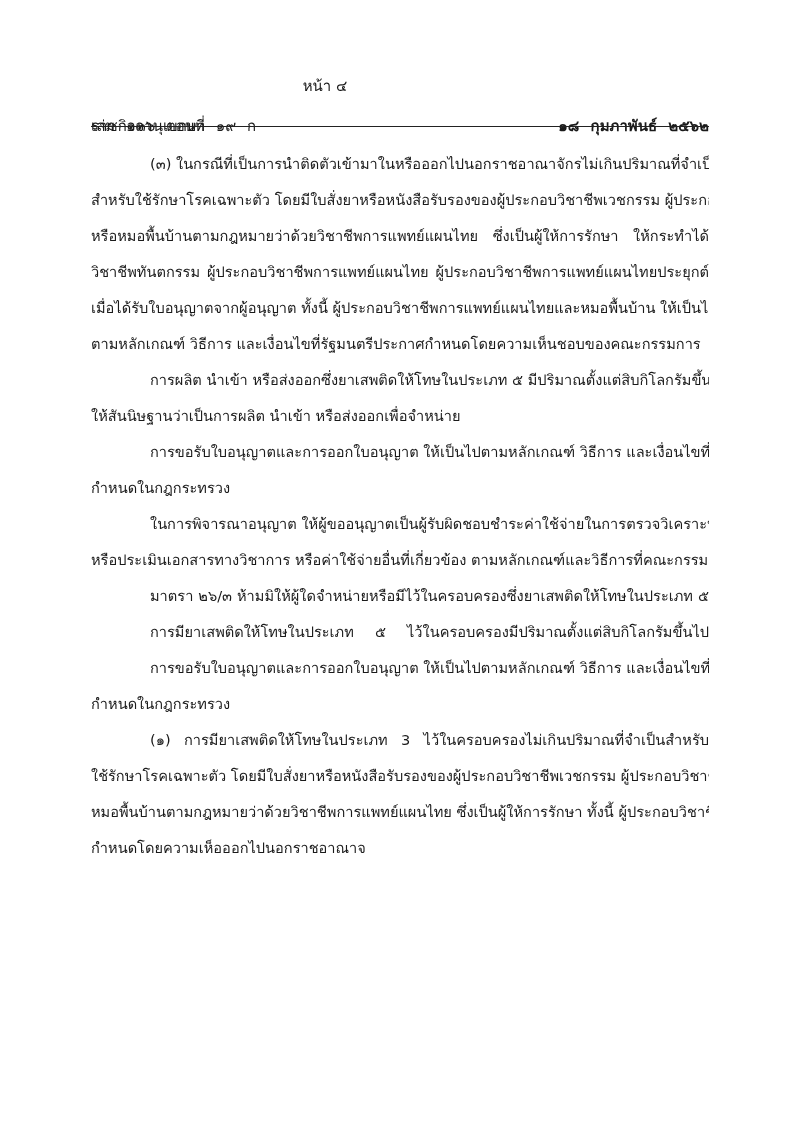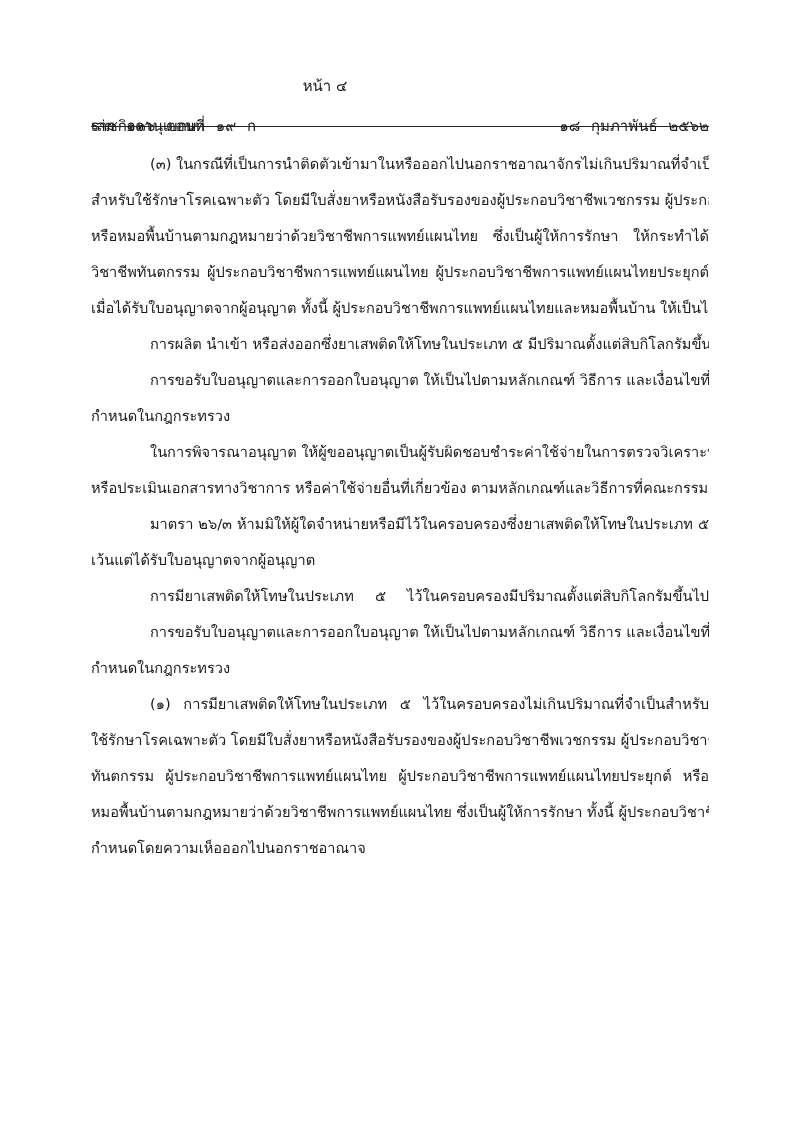--- a/index.html
+++ b/index.html
@@ -11,21 +11,21 @@
   .page-num {
     position: absolute; top: 74px; left: 0; width: 650px; text-align: center;
     font-size: 15px; line-height: 24px;
   }
   .header-row {
     position: absolute; top: 114px; left: 91px; width: 618px; height: 24px;
     font-size: 15px; line-height: 24px;
   }
   .header-row .left { position: absolute; left: 0; top: 0; white-space: nowrap; word-spacing: 6px; }
   .header-row .center { position: absolute; left: 0; width: 618px; top: 0; white-space: nowrap; }
-  .header-row .right { position: absolute; right: 0; top: 0; white-space: nowrap; word-spacing: 6px; }
+  .header-row .right { position: absolute; right: 0; top: 0; white-space: nowrap; word-spacing: 6px; font-weight: bold; }
   .header-rule {
     position: absolute; top: 126px; left: 91px; width: 618px; height: 0;
     border-top: 1.5px solid #222;
   }
   .body-text {
     position: absolute; top: 146px; left: 91px; width: 618px;
     font-size: 14.6px; line-height: 36px;
   }
   .line {
     display: block; height: 36px; white-space: nowrap; overflow: hidden;
@@ -45,28 +45,28 @@
   <span class="right">๑๘   กุมภาพันธ์   ๒๕๖๒</span>
 </div>
 <div class="header-rule"></div>
 
 <div class="body-text" id="body-text">
     <span class="line indent">(๓)  ในกรณีที่เป็นการนำติดตัวเข้ามาในหรือออกไปนอกราชอาณาจักรไม่เกินปริมาณที่จำเป็น</span>
     <span class="line">สำหรับใช้รักษาโรคเฉพาะตัว โดยมีใบสั่งยาหรือหนังสือรับรองของผู้ประกอบวิชาชีพเวชกรรม ผู้ประกอบ</span>
     <span class="line">หรือหมอพื้นบ้านตามกฎหมายว่าด้วยวิชาชีพการแพทย์แผนไทย  ซึ่งเป็นผู้ให้การรักษา  ให้กระทำได้</span>
     <span class="line">วิชาชีพทันตกรรม  ผู้ประกอบวิชาชีพการแพทย์แผนไทย  ผู้ประกอบวิชาชีพการแพทย์แผนไทยประยุกต์</span>
     <span class="line">เมื่อได้รับใบอนุญาตจากผู้อนุญาต  ทั้งนี้  ผู้ประกอบวิชาชีพการแพทย์แผนไทยและหมอพื้นบ้าน  ให้เป็นไป</span>
+    <span class="line last">ตามหลักเกณฑ์  วิธีการ  และเงื่อนไขที่รัฐมนตรีประกาศกำหนดโดยความเห็นชอบของคณะกรรมการ</span>
     <span class="line indent">การผลิต  นำเข้า  หรือส่งออกซึ่งยาเสพติดให้โทษในประเภท  ๕  มีปริมาณตั้งแต่สิบกิโลกรัมขึ้นไป</span>
+    <span class="line last">ให้สันนิษฐานว่าเป็นการผลิต  นำเข้า  หรือส่งออกเพื่อจำหน่าย</span>
     <span class="line indent">การขอรับใบอนุญาตและการออกใบอนุญาต  ให้เป็นไปตามหลักเกณฑ์ วิธีการ  และเงื่อนไขที่</span>
     <span class="line last">กำหนดในกฎกระทรวง</span>
     <span class="line indent">ในการพิจารณาอนุญาต  ให้ผู้ขออนุญาตเป็นผู้รับผิดชอบชำระค่าใช้จ่ายในการตรวจวิเคราะห์</span>
     <span class="line">หรือประเมินเอกสารทางวิชาการ  หรือค่าใช้จ่ายอื่นที่เกี่ยวข้อง  ตามหลักเกณฑ์และวิธีการที่คณะกรรมการ</span>
     <span class="line indent">มาตรา  ๒๖/๓  ห้ามมิให้ผู้ใดจำหน่ายหรือมีไว้ในครอบครองซึ่งยาเสพติดให้โทษในประเภท  ๕</span>
-    <span class="line last">เว้นแต่ได้รับใบอนุญาตจากผู้อนุญาต</span>
     <span class="line indent">การมียาเสพติดให้โทษในประเภท  ๕  ไว้ในครอบครองมีปริมาณตั้งแต่สิบกิโลกรัมขึ้นไป</span>
     <span class="line indent">การขอรับใบอนุญาตและการออกใบอนุญาต  ให้เป็นไปตามหลักเกณฑ์ วิธีการ  และเงื่อนไขที่</span>
     <span class="line last">กำหนดในกฎกระทรวง</span>
-    <span class="line indent">(๑)  การมียาเสพติดให้โทษในประเภท  ๕  ไว้ในครอบครองไม่เกินปริมาณที่จำเป็นสำหรับ</span>
+    <span class="line indent">(๑)  การมียาเสพติดให้โทษในประเภท  3  ไว้ในครอบครองไม่เกินปริมาณที่จำเป็นสำหรับ</span>
     <span class="line">ใช้รักษาโรคเฉพาะตัว  โดยมีใบสั่งยาหรือหนังสือรับรองของผู้ประกอบวิชาชีพเวชกรรม  ผู้ประกอบวิชาชีพ</span>
-    <span class="line">ทันตกรรม  ผู้ประกอบวิชาชีพการแพทย์แผนไทย  ผู้ประกอบวิชาชีพการแพทย์แผนไทยประยุกต์  หรือ</span>
     <span class="line">หมอพื้นบ้านตามกฎหมายว่าด้วยวิชาชีพการแพทย์แผนไทย  ซึ่งเป็นผู้ให้การรักษา  ทั้งนี้  ผู้ประกอบวิชาชีพ</span>
     <span class="line last">กำหนดโดยความเห็อออกไปนอกราชอาณาจ</span>
   </div>
 
 </body></html>

